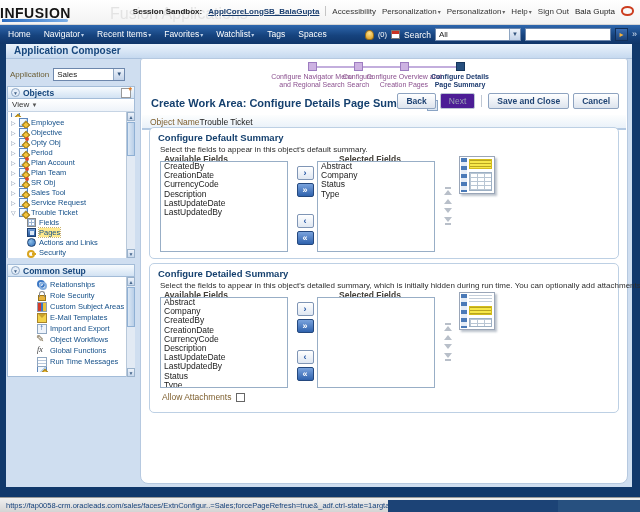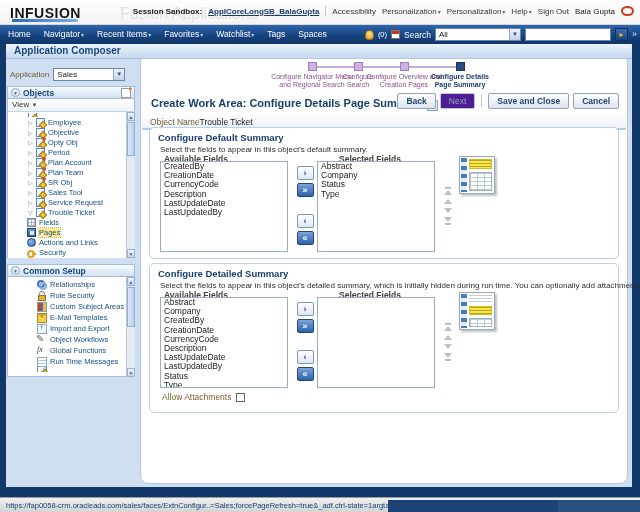--- a/index.html
+++ b/index.html
@@ -2,21 +2,21 @@
 <html><head>
 <meta charset="utf-8">
 <style>
   * { margin:0; padding:0; box-sizing:border-box; }
   html,body { width:640px; height:512px; overflow:hidden; }
   body { position:relative; font-family:"Liberation Sans", sans-serif; background:#10386b; }
 
   
   #top-header { position:absolute; top:0; left:0; width:640px; height:25px;
     background:linear-gradient(#ffffff,#f3f3f3); border-bottom:1px solid #d6d6d6; }
-  .logo { position:absolute; left:10px; top:4px; }
+  .logo { position:absolute; left:0; top:4px; }
   .logo-text { font-size:14px; font-weight:bold; color:#141414; letter-spacing:.5px; }
   .logo-swoosh { position:absolute; left:2px; top:15px; width:66px; height:3px;
     background:linear-gradient(90deg,#2a6bbf,#7db0e8); border-radius:0 3px 3px 0; }
   .tagline { position:absolute; left:110px; top:1px; font-size:16px; color:#e3e3e3; white-space:nowrap; }
   .hdr-right { position:absolute; right:6px; top:6px; display:flex; align-items:center; gap:6px;
     font-size:8px; color:#333; white-space:nowrap; }
   .sess-label { font-weight:bold; color:#222; }
   .sess-val { font-weight:bold; color:#1a3e6f; text-decoration:underline; cursor:pointer; }
   .hdr-sep { width:1px; height:10px; background:#c5c5c5; }
   .hm-item { cursor:pointer; color:#333; }
@@ -66,21 +66,21 @@
   .new-ico { width:10px; height:10px; background:#fff; border:1px solid #999; position:relative; cursor:pointer; }
   .new-ico::after { content:"*"; position:absolute; right:-2px; top:-4px; color:#e07820; font-size:9px; font-weight:bold; }
   #view-bar { position:absolute; left:1px; right:1px; top:40px; height:13px;
     background:linear-gradient(#ffffff,#eef3f9); border-bottom:1px solid #c6d4e4; border-left:1px solid #a3bcd8; border-right:1px solid #a3bcd8;
     font-size:8px; color:#333; padding:1px 0 0 4px; }
   #view-bar .caret { font-size:6px; color:#555; }
   .viewport { position:absolute; left:1px; right:1px; background:#fff;
     border-left:1px solid #a3bcd8; border-right:1px solid #a3bcd8; overflow:hidden; }
   #tree-vp { top:53px; height:146px; padding-top:1px; }
   #setup-vp { top:218px; height:100px; border-bottom:1px solid #a3bcd8; padding-top:2px; }
-  .tree-row { display:flex; align-items:center; height:10px; padding-left:20px; font-size:7.5px;
+  .tree-row { display:flex; align-items:center; height:10px; padding-left:3px; font-size:7.5px;
     color:#155089; white-space:nowrap; cursor:pointer; }
   .tree-row.child { padding-left:19px; }
   .tree-row.partial { height:4px; overflow:hidden; }
   .setup-row { display:flex; align-items:center; height:11px; padding-left:5px; font-size:7.5px;
     color:#155089; white-space:nowrap; cursor:pointer;margin-left:24px; }
   .setup-row.partial { height:5px; overflow:hidden; }
   .twisty { width:8px; font-size:6px; color:#7a8ca6; flex:none; }
   .tlabel.sel { background:#ffe98c; outline:1px dotted #c8b070; }
 
   

